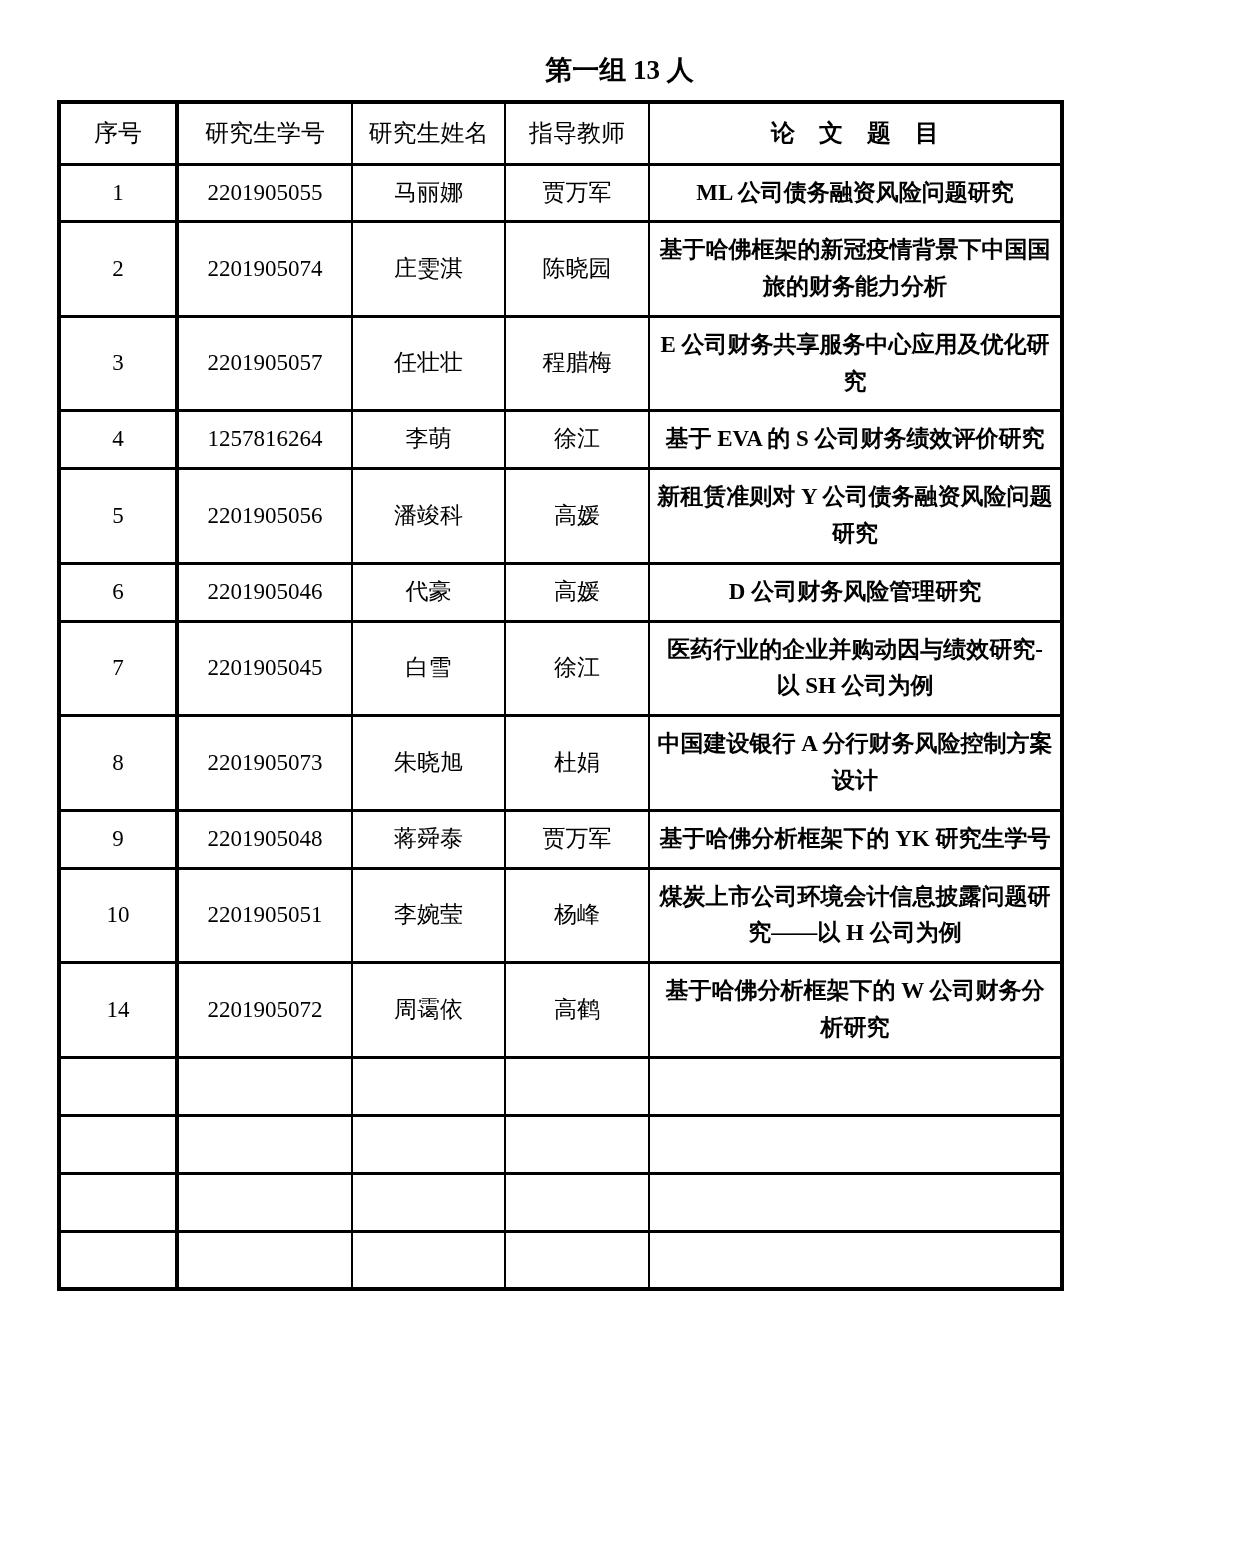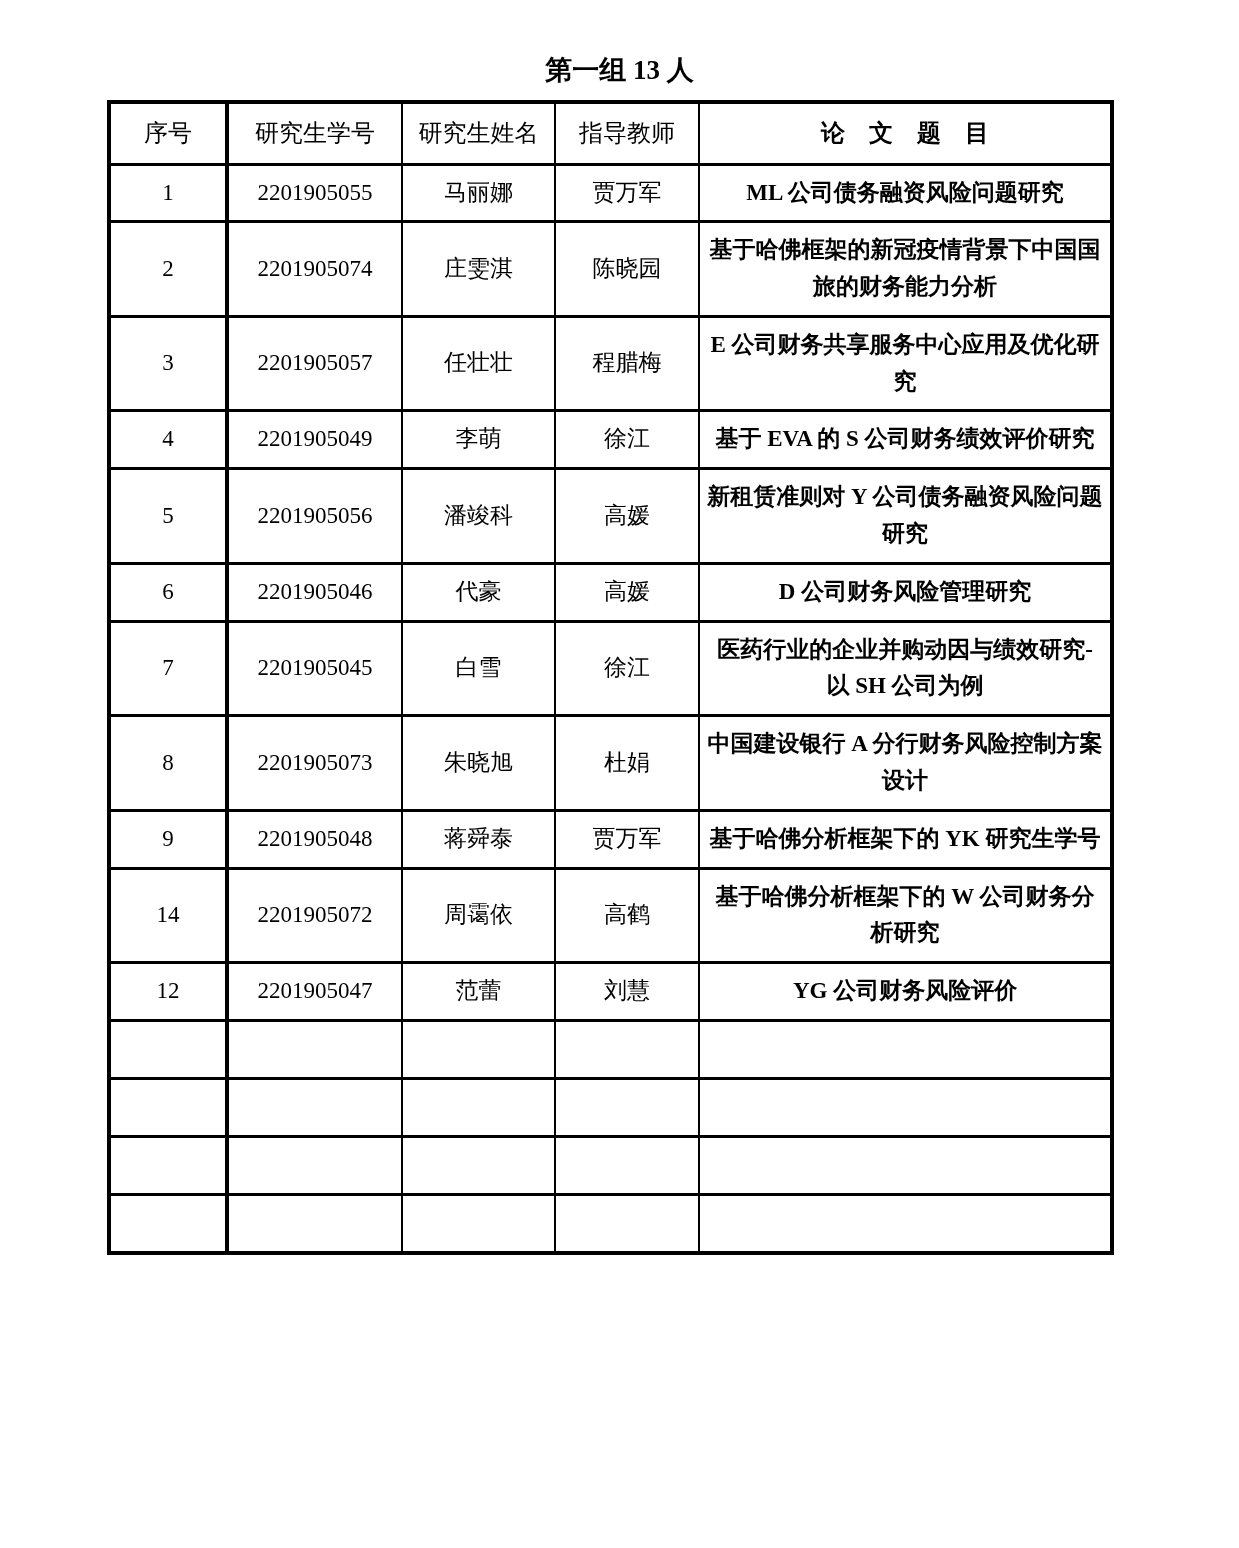--- a/index.html
+++ b/index.html
@@ -24,21 +24,21 @@
     align-items: baseline;
     font-size: 27px;
     font-weight: bold;
     margin-bottom: 12px;
     white-space: nowrap;
   }
   table.roster {
     border-collapse: collapse;
     table-layout: fixed;
     width: 1003px;
-    margin-left: 107px;
+    margin-left: 57px;
     border: 4px solid #000000;
   }
   col.c-no   { width: 118px; }
   col.c-id   { width: 175px; }
   col.c-name { width: 153px; }
   col.c-adv  { width: 144px; }
   col.c-title{ width: 413px; }
   th, td {
     border: 2px solid #000000;
     border-top-width: 3px;
@@ -103,21 +103,21 @@
         </tr>
         <tr>
           <td>3</td>
           <td>2201905057</td>
           <td>任壮壮</td>
           <td>程腊梅</td>
           <td>E 公司财务共享服务中心应用及优化研究</td>
         </tr>
         <tr>
           <td>4</td>
-          <td>2201905049</td>
+          <td>1257816264</td>
           <td>李萌</td>
           <td>徐江</td>
           <td>基于 EVA 的 S 公司财务绩效评价研究</td>
         </tr>
         <tr>
           <td>5</td>
           <td>2201905056</td>
           <td>潘竣科</td>
           <td>高媛</td>
           <td>新租赁准则对 Y 公司债务融资风险问题研究</td>
@@ -144,33 +144,33 @@
           <td>中国建设银行 A 分行财务风险控制方案设计</td>
         </tr>
         <tr>
           <td>9</td>
           <td>2201905048</td>
           <td>蒋舜泰</td>
           <td>贾万军</td>
           <td>基于哈佛分析框架下的 YK 研究生学号</td>
         </tr>
         <tr>
+          <td>10</td>
+          <td>2201905051</td>
+          <td>李婉莹</td>
+          <td>杨峰</td>
+          <td>煤炭上市公司环境会计信息披露问题研究——以 H 公司为例</td>
+        </tr>
+        <tr>
           <td>14</td>
           <td>2201905072</td>
           <td>周霭依</td>
           <td>高鹤</td>
           <td>基于哈佛分析框架下的 W 公司财务分析研究</td>
         </tr>
-        <tr>
-          <td>12</td>
-          <td>2201905047</td>
-          <td>范蕾</td>
-          <td>刘慧</td>
-          <td>YG 公司财务风险评价</td>
-        </tr>
         <tr class="empty-row">
           <td></td>
           <td></td>
           <td></td>
           <td></td>
           <td></td>
         </tr>
         <tr class="empty-row">
           <td></td>
           <td></td>

